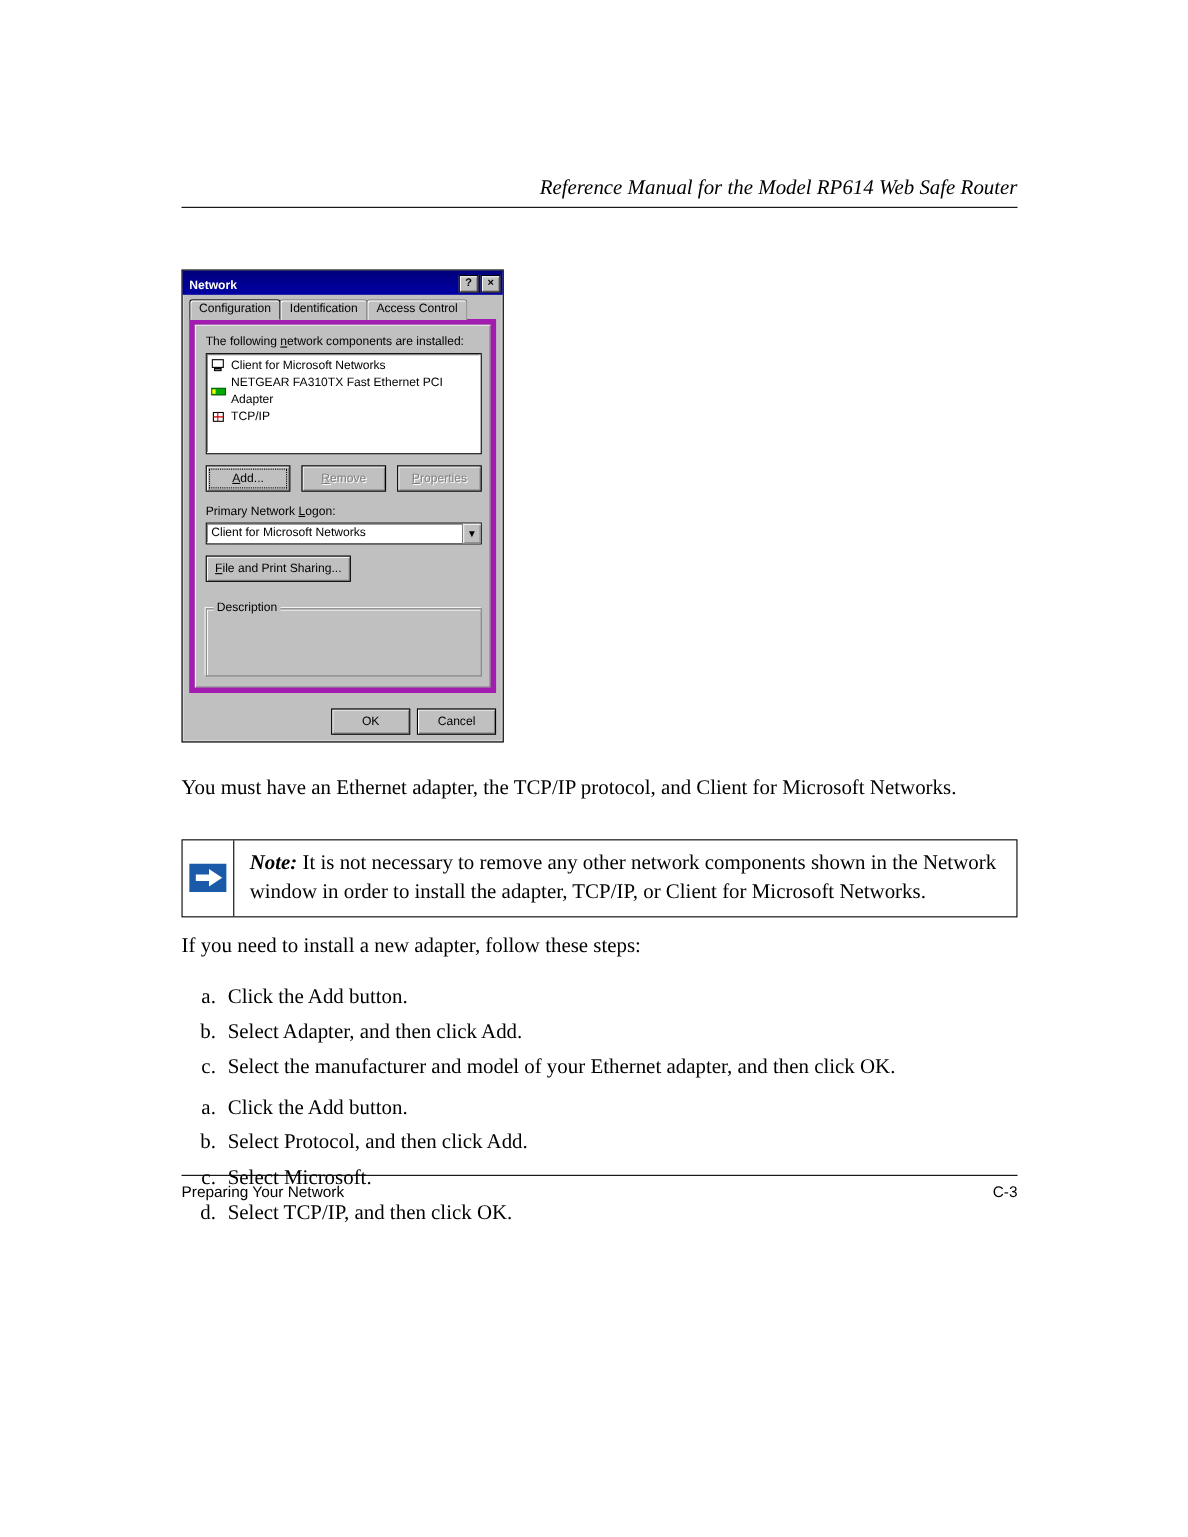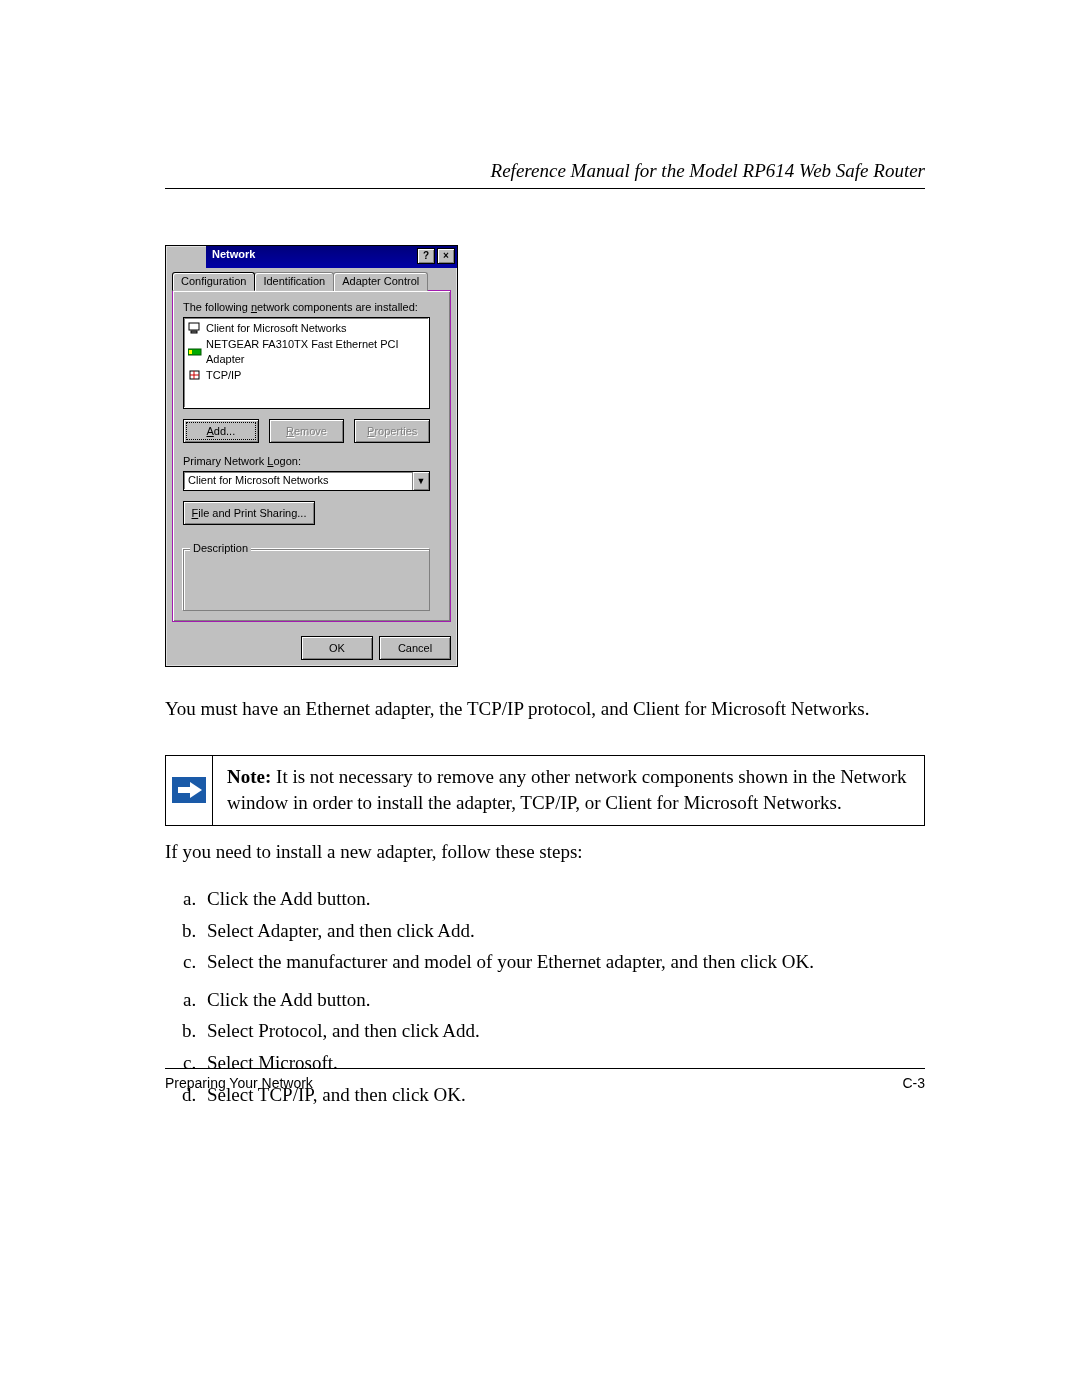--- a/index.html
+++ b/index.html
@@ -42,21 +42,21 @@
     justify-content: center;
     border-right: 1px solid #000;
     padding: 10px 6px;
   }
   .note-icon svg { display: block; }
   .note-text {
     font-size: 19px;
     line-height: 1.4;
     padding: 8px 14px;
   }
-  .note-text b { font-weight: bold; }
+  .note-text b { font-weight: bold; font-style: italic; }
   ol.sub {
     list-style: lower-alpha;
     font-size: 19px;
     line-height: 1.45;
     padding-left: 36px;
     margin: 0 0 10px 0;
   }
   ol.sub li { padding-left: 6px; margin: 4px 0; }
   .footer {
     position: absolute;
@@ -77,24 +77,23 @@
     color: #000;
     background: #c0c0c0;
     border: 1px solid #000;
     box-shadow: 0 0 0 1px #dfdfdf inset;
   }
   .titlebar {
     background: linear-gradient(#00007b, #0000a5);
     color: #fff;
     font-weight: bold;
     display: flex;
-    align-items: flex-start;
+    align-items: flex-end;
     padding: 2px 2px 2px 6px;
     height: 18px;
-    margin-left: 40px;
   }
   .titlebar .spacer { flex: 1; }
   .tb-btn {
     width: 16px; height: 14px;
     background: #c0c0c0;
     border: 1px solid #000;
     box-shadow: inset 1px 1px 0 #fff, inset -1px -1px 0 #808080;
     margin-left: 2px;
     display: flex; align-items: center; justify-content: center;
     font-family: Arial, sans-serif;
@@ -121,23 +120,23 @@
     position: relative;
   }
   .tab.active {
     background: #c0c0c0;
     z-index: 2;
     border-color: #000 #000 #c0c0c0 #000;
     border-bottom: 1px solid #c0c0c0;
     box-shadow: inset 1px 1px 0 #fff;
   }
   .tab-panel {
-    border: 1px solid #a21caf;
+    border: 5px solid #a21caf;
     box-shadow: inset 1px 1px 0 #fff, inset -1px -1px 0 #808080;
-    padding: 10px 20px 10px 10px;
+    padding: 10px 8px 10px 10px;
     background: #c0c0c0;
   }
   .panel-label { margin: 0 0 4px 0; }
   .u { text-decoration: underline; }
   .listbox {
     background: #fff;
     border: 1px solid #000;
     box-shadow: inset -1px -1px 0 #fff, inset 1px 1px 0 #808080;
     height: 86px;
     padding: 2px 2px;
@@ -212,21 +211,21 @@
       <div class="titlebar">
         <span>Network</span>
         <span class="spacer"></span>
         <span class="tb-btn">?</span>
         <span class="tb-btn">×</span>
       </div>
       <div class="dlg-body">
         <div class="tabs">
           <div class="tab active">Configuration</div>
           <div class="tab">Identification</div>
-          <div class="tab">Adapter Control</div>
+          <div class="tab">Access Control</div>
         </div>
         <div class="tab-panel">
           <p class="panel-label">
             <span>The following </span><span class="u">n</span><span>etwork components are installed:</span>
           </p>
           <div class="listbox">
             <div class="list-item">
               <span class="li-icon">
                 <svg width="14" height="12">
                     <rect x="1" y="1" width="10" height="7" fill="#fff" stroke="#000"></rect>

